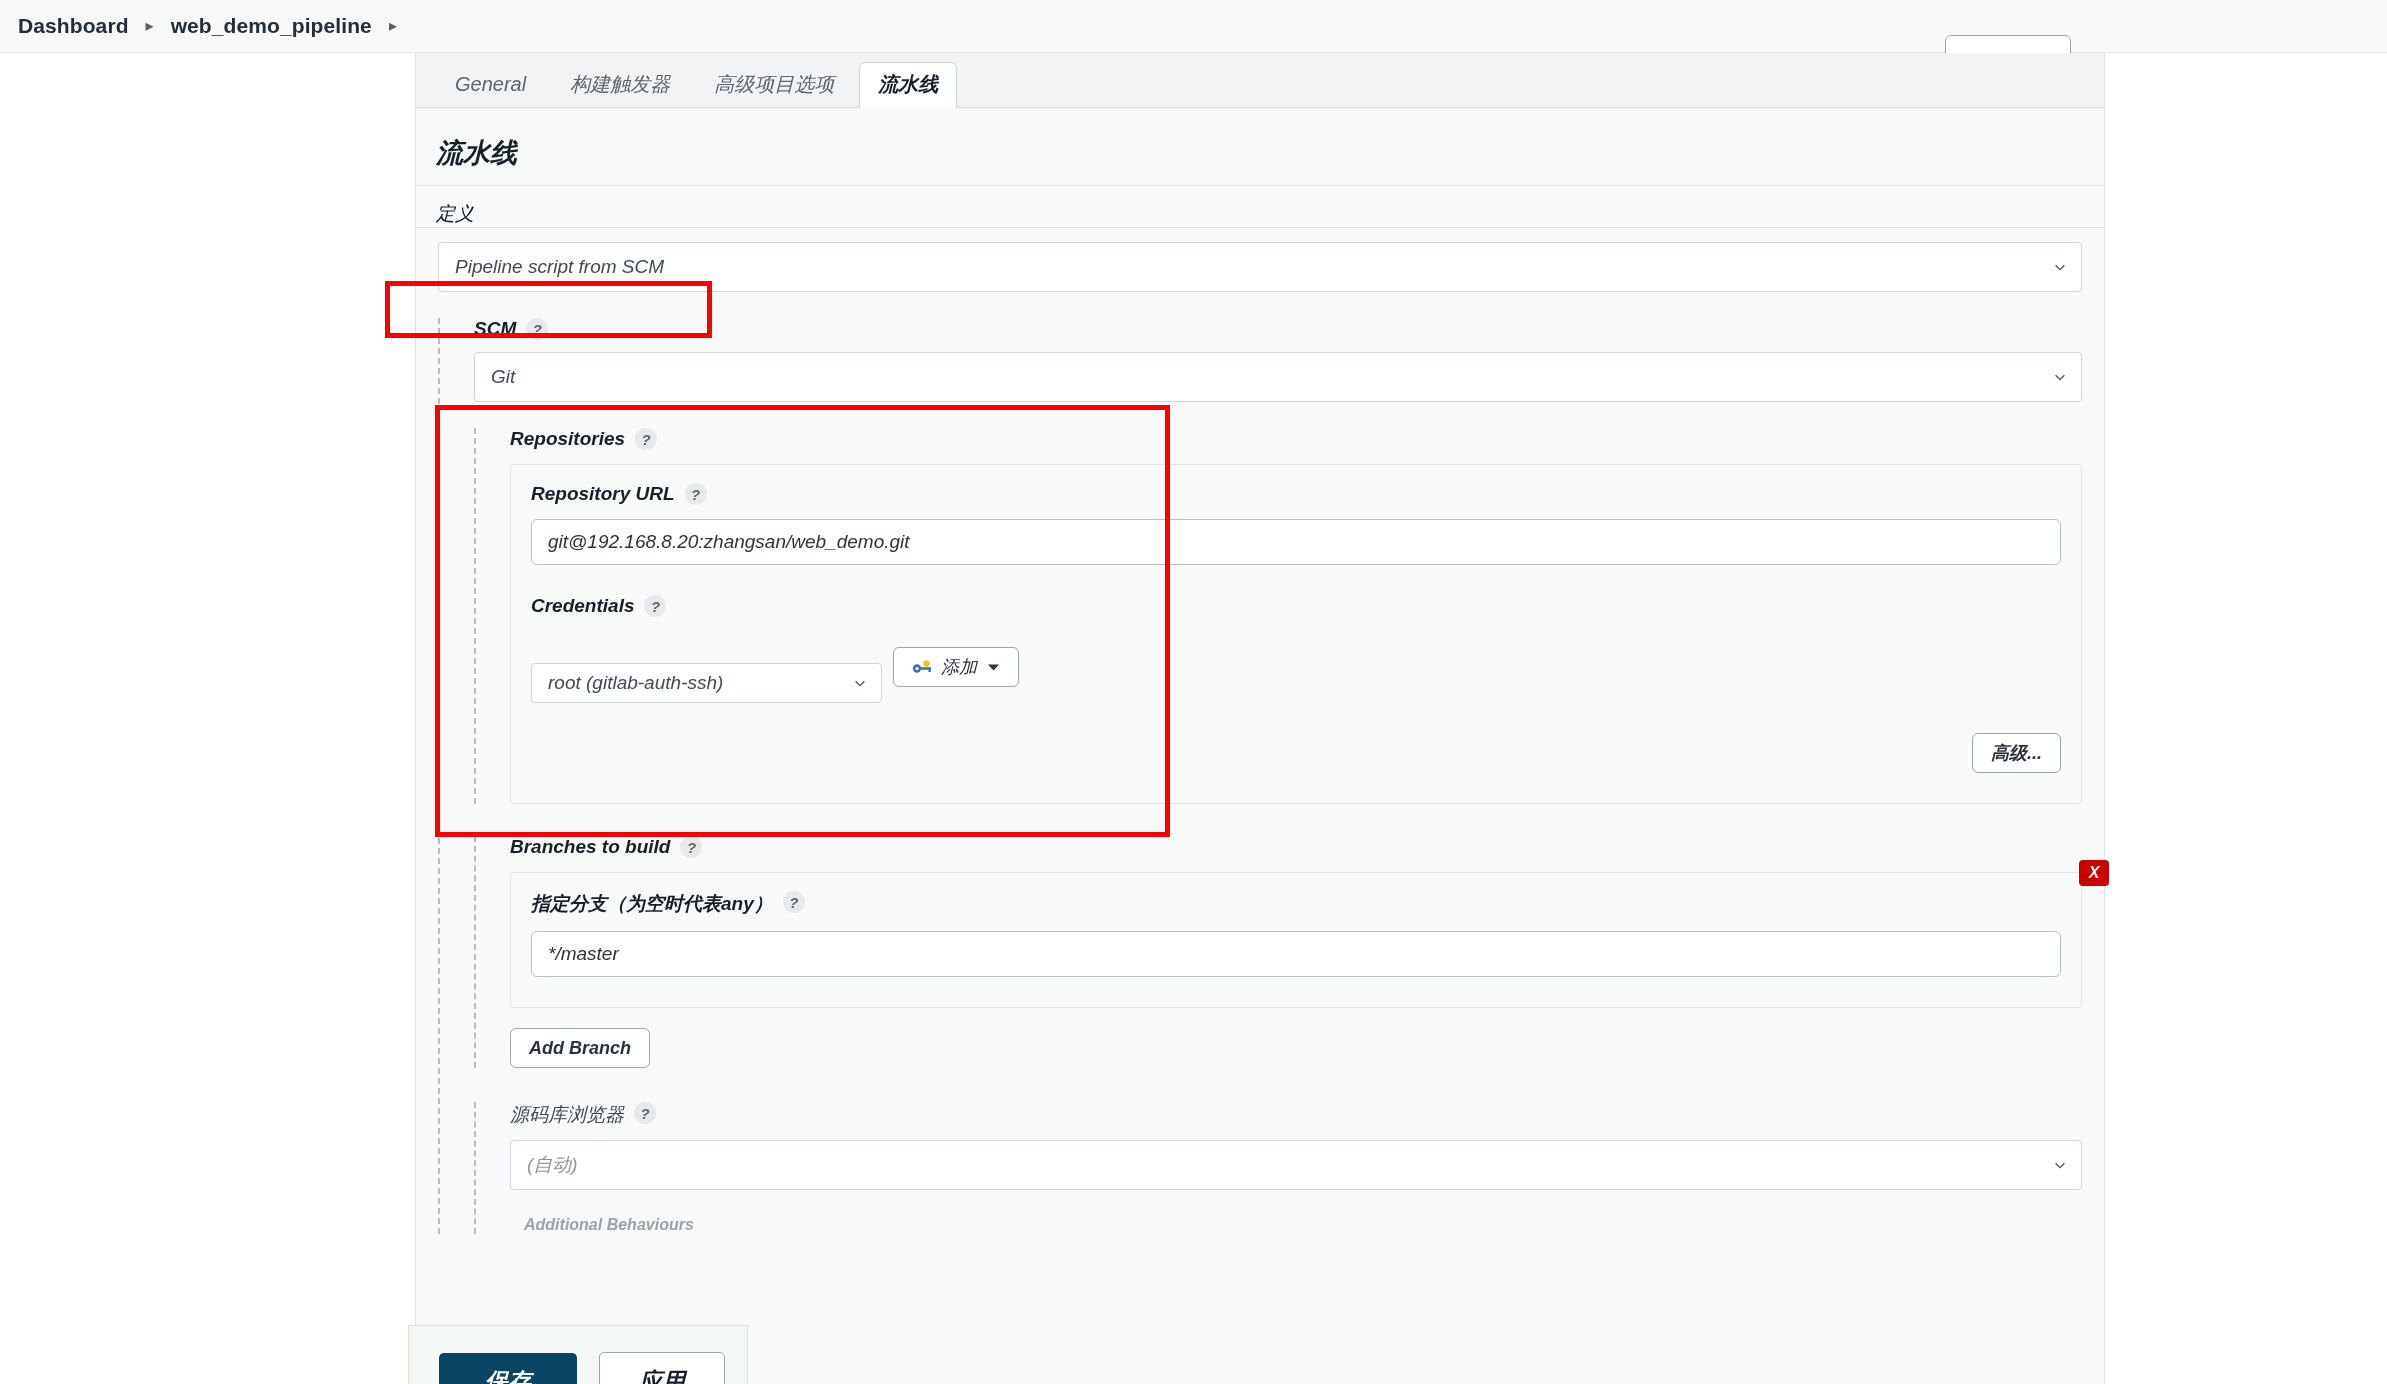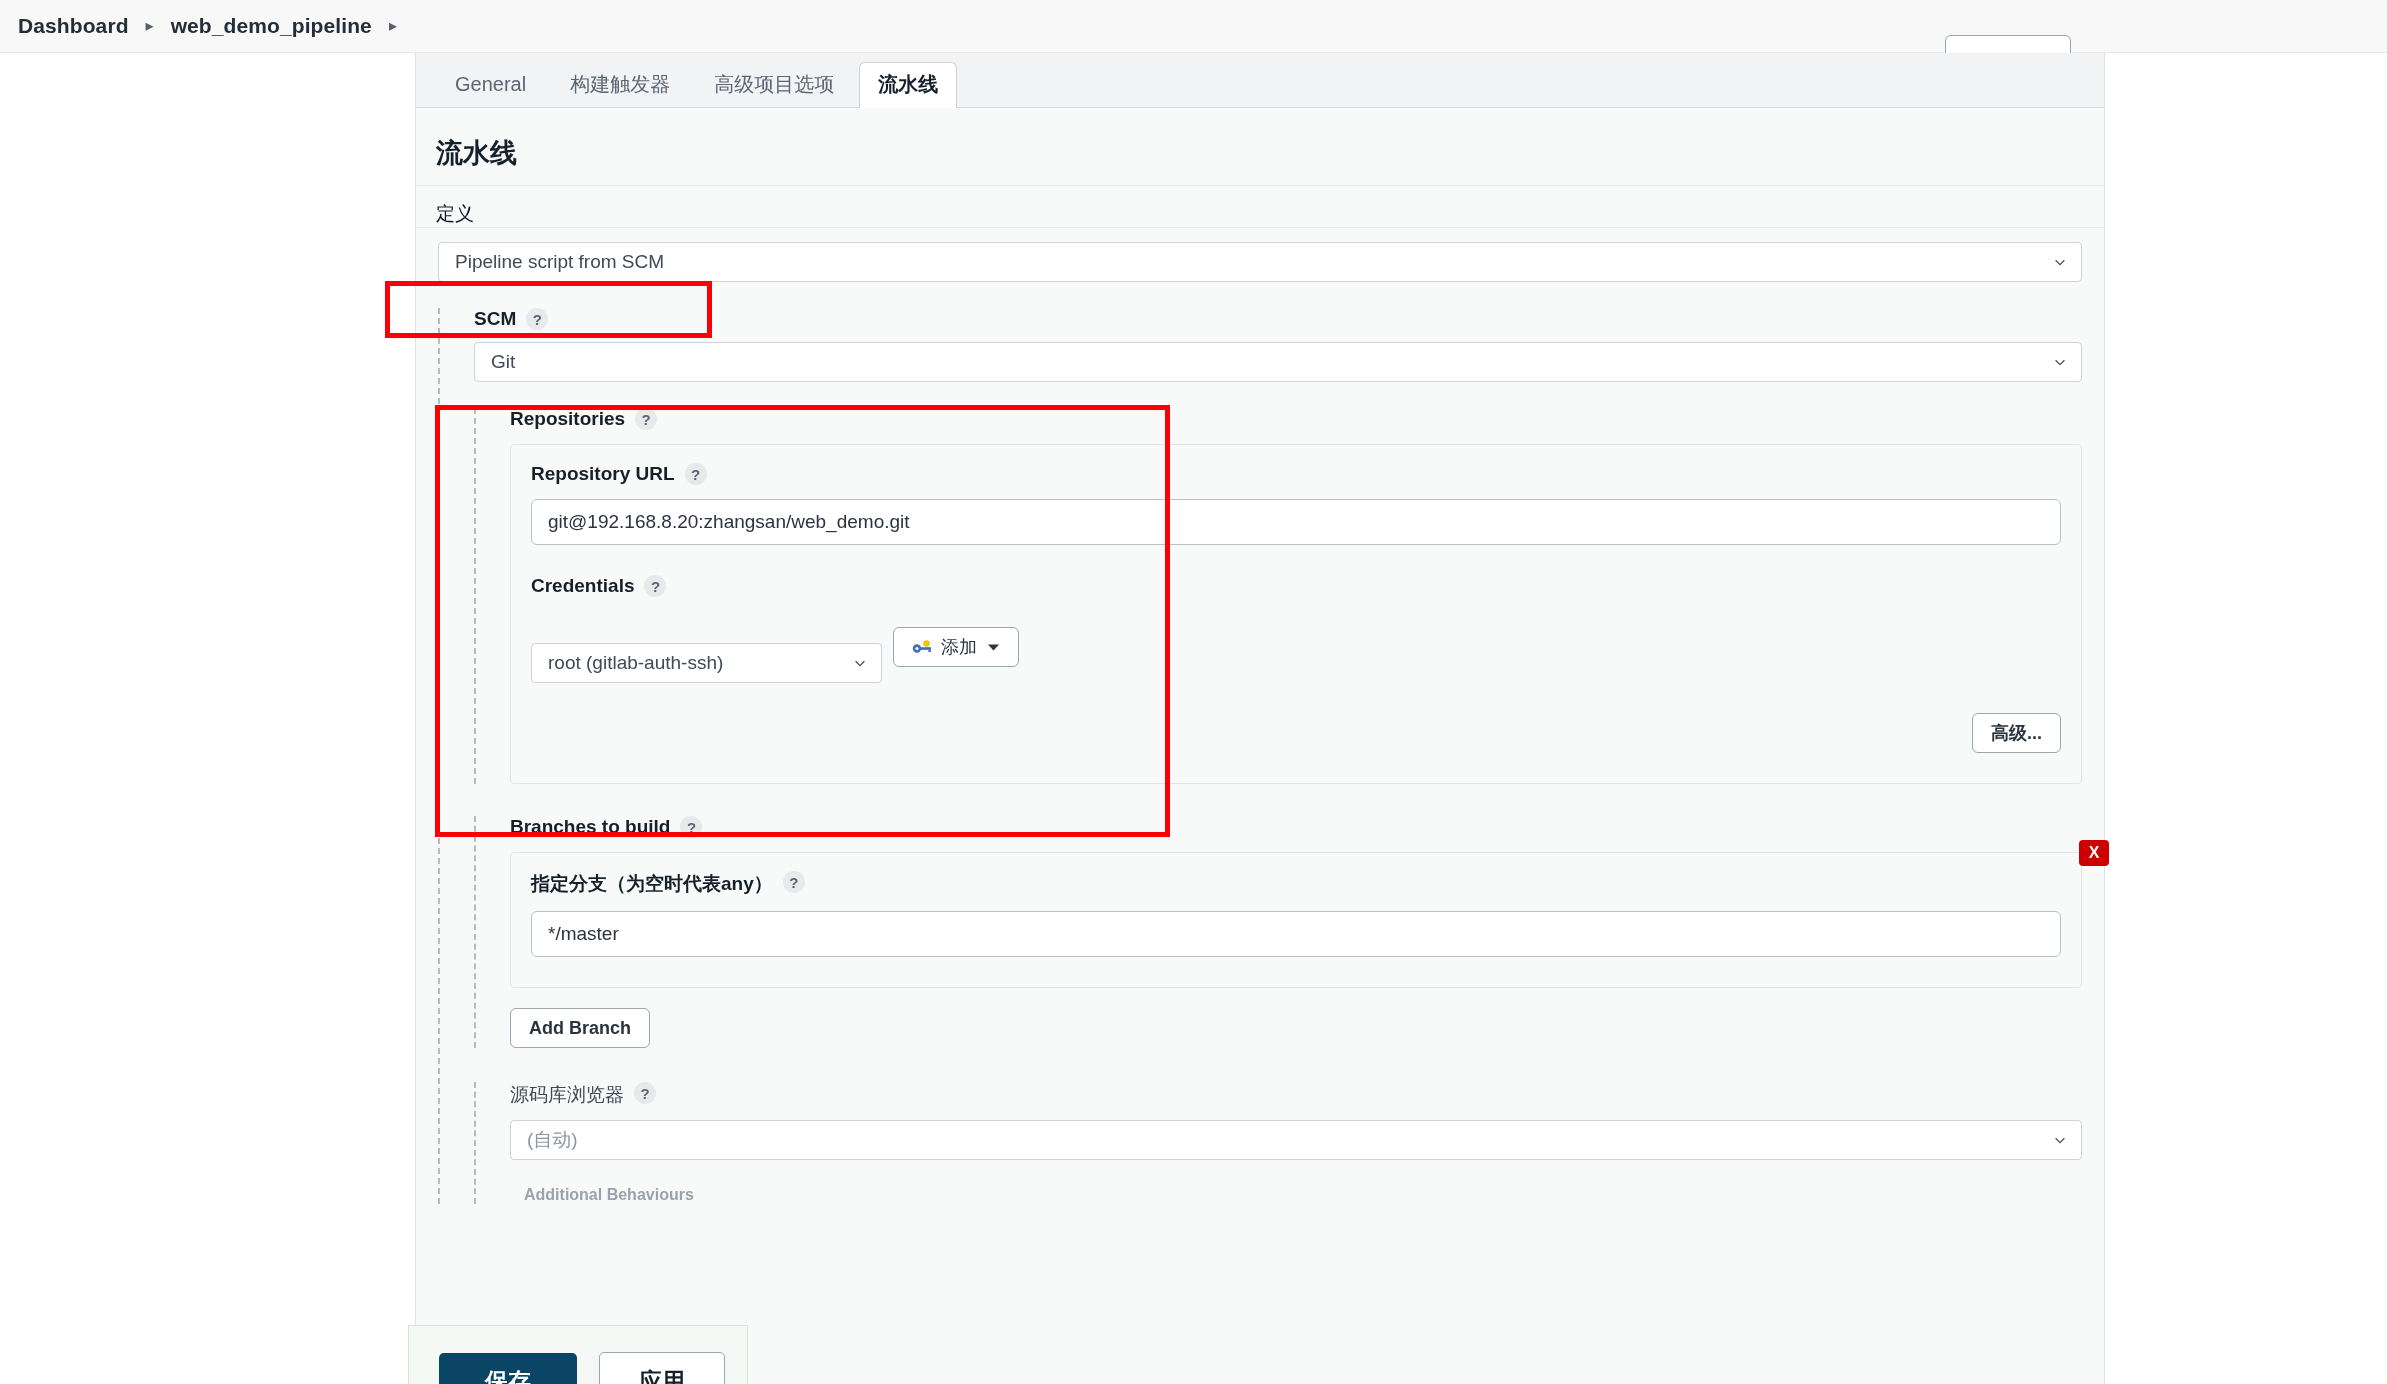--- a/index.html
+++ b/index.html
@@ -38,20 +38,21 @@
     font-size: 16px;
     margin: 0 17px;
     line-height: 1;
   }
 
   
   .page-body {
     position: relative;
     height: 1331px;
     background: #ffffff;
+    font-style: italic;
   }
 
   
   .form-panel {
     position: absolute;
     left: 415px;
     top: 0;
     width: 1690px;
     height: 1331px;
     background: #f8f9f9;
@@ -132,21 +133,21 @@
     padding: 15px 0 0 20px;
     border-bottom: 1px solid #e4e7ea;
   }
 
   
   .select-row {
     padding: 14px 22px 0 22px;
   }
   .jk-select {
     position: relative;
-    height: 40px;
+    height: 50px;
     background: #ffffff;
     border: 1px solid #cdd3d9;
     border-radius: 4px;
     display: flex;
     align-items: center;
     padding: 0 16px;
     font-size: 19px;
     color: #3f4a55;
     box-sizing: border-box;
     cursor: pointer;

